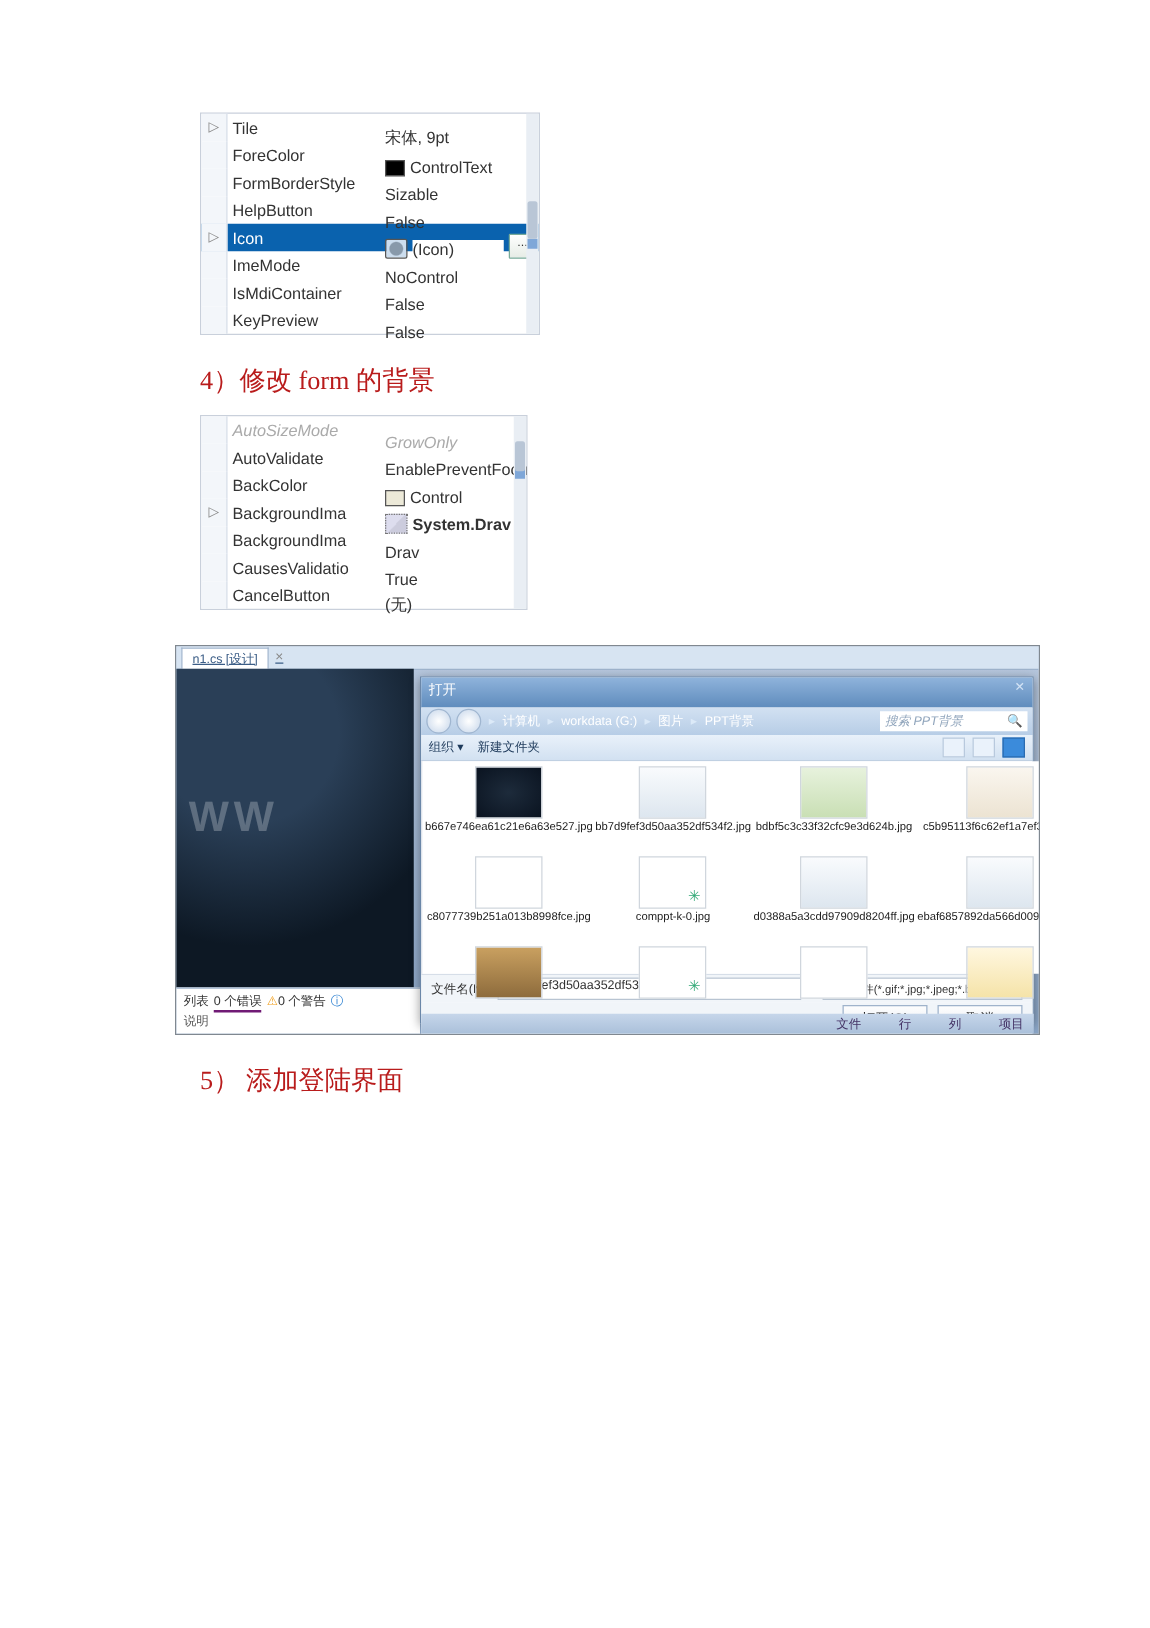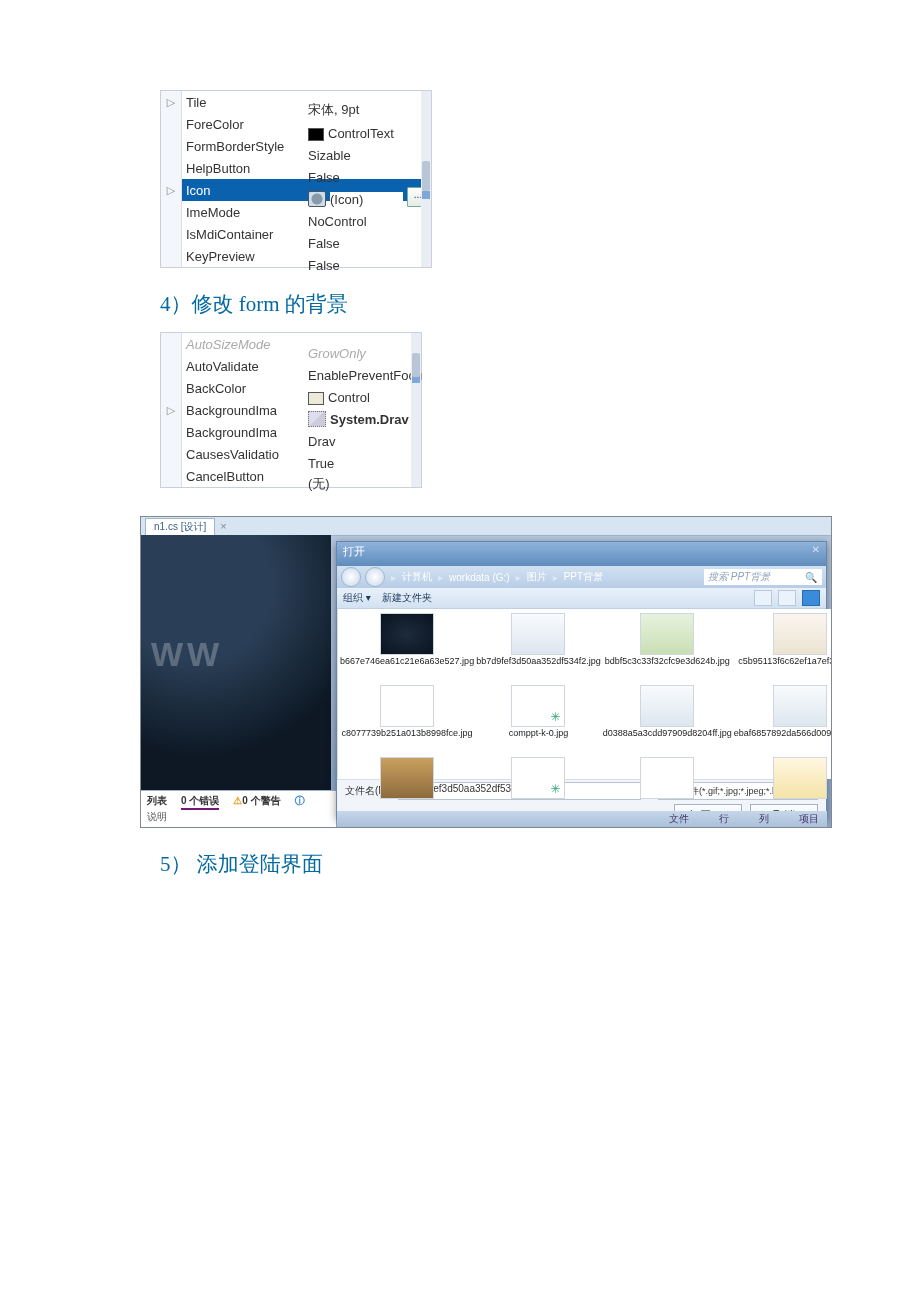--- a/index.html
+++ b/index.html
@@ -121,21 +121,21 @@
     background: #b9c6d6;
     border-radius: 2px;
   }
   .propgrid .scrollbar .tick {
     position:absolute; left:1px; right:1px; height:8px;
     background:#7fa7d8;
   }
   .heading {
     font-family: "SimSun", serif;
     font-size: 21px;
-    color: #0369a1;
+    color: #b91c1c;
     margin: 22px 0 14px 0;
   }
   
   .shot {
     width: 690px;
     height: 310px;
     margin-top: 28px;
     margin-left: 140px;
     background: linear-gradient(#b8c8de, #8aa5c6);
     border: 1px solid #808890;
@@ -146,20 +146,21 @@
     color: #333;
   }
   .shot .topstrip {
     position: absolute;
     left: 0; right: 0; top: 0; height: 18px;
     background: #d7e4f2;
     border-bottom: 1px solid #9fb4cd;
     display:flex; align-items:center; gap:1px;
     padding-left:4px;
     color:#3b5d86;
+    text-decoration:underline;
   }
   .shot .topstrip .tab {
     background:#fff; padding:1px 8px; font-size:10px; border:1px solid #9fb4cd; border-bottom:none;
   }
   .shot .topstrip .x { margin-left:4px; color:#888;}
   .shot .designer {
     position:absolute; left:0; top:18px;
     width:190px; height:255px;
     background: radial-gradient(circle at 30% 20%, #2a3f57 0 30%, #0d1824 70%);
   }
@@ -167,21 +168,21 @@
     position:absolute; top:100px; left:10px;
     color:rgba(255,255,255,0.25);
     font-size:34px; font-weight:bold; letter-spacing:4px;
   }
   .shot .listpanel {
     position:absolute; left:0; bottom:0; width:195px; height:36px;
     background:#fff; border-top:1px solid #9fb4cd;
     font-size:10px;
   }
   .shot .listpanel .tabs {
-    display:flex; gap:14px; padding:3px 24px 0 6px; color:#333;font-weight:bold;
+    display:flex; gap:4px; padding:3px 24px 0 6px; color:#333;
   }
   .shot .listpanel .tabs .err { border-bottom:2px solid #701a75; color:#333;}
   .shot .listpanel .tabs .warn .bullet { color:#f0a020;}
   .shot .listpanel .tabs .info .bullet { color:#2a7fd0;}
   .shot .listpanel .desc { padding:0 6px; color:#555;}
   .shot .dialog {
     position:absolute;
     left:195px; top:24px; right:4px; bottom:8px;
     background:#f7f9fc;
     border:1px solid #6b87a8;

